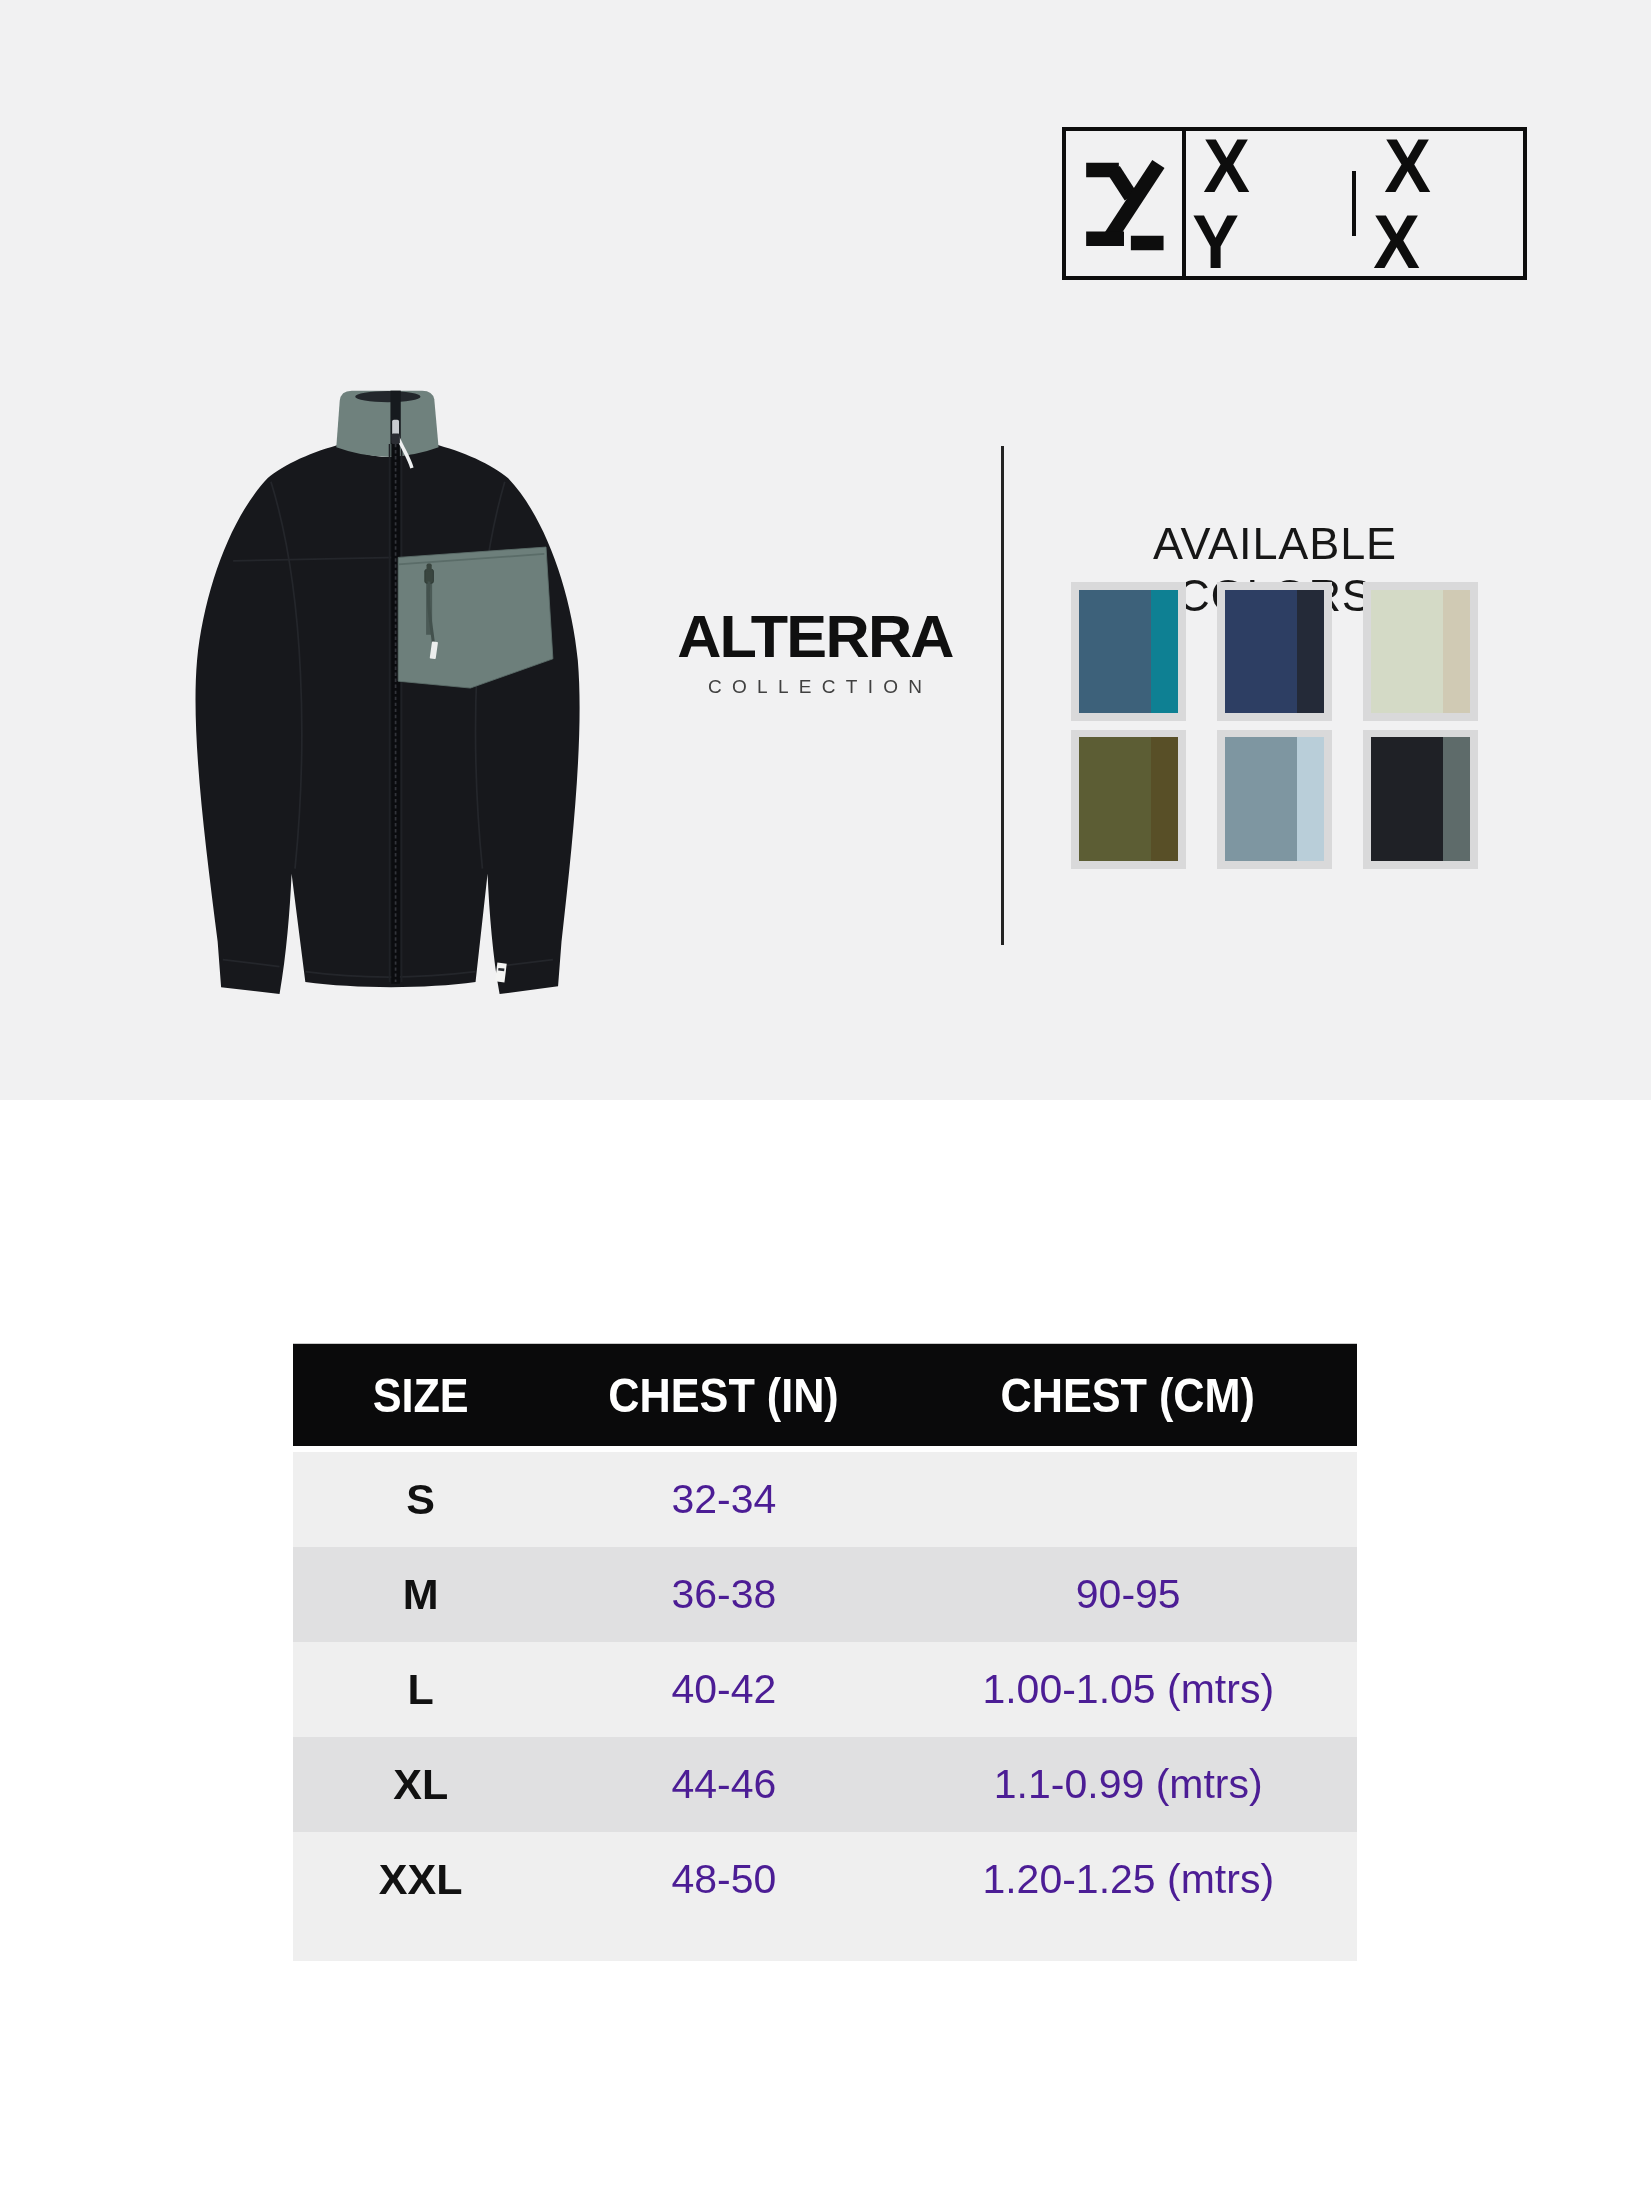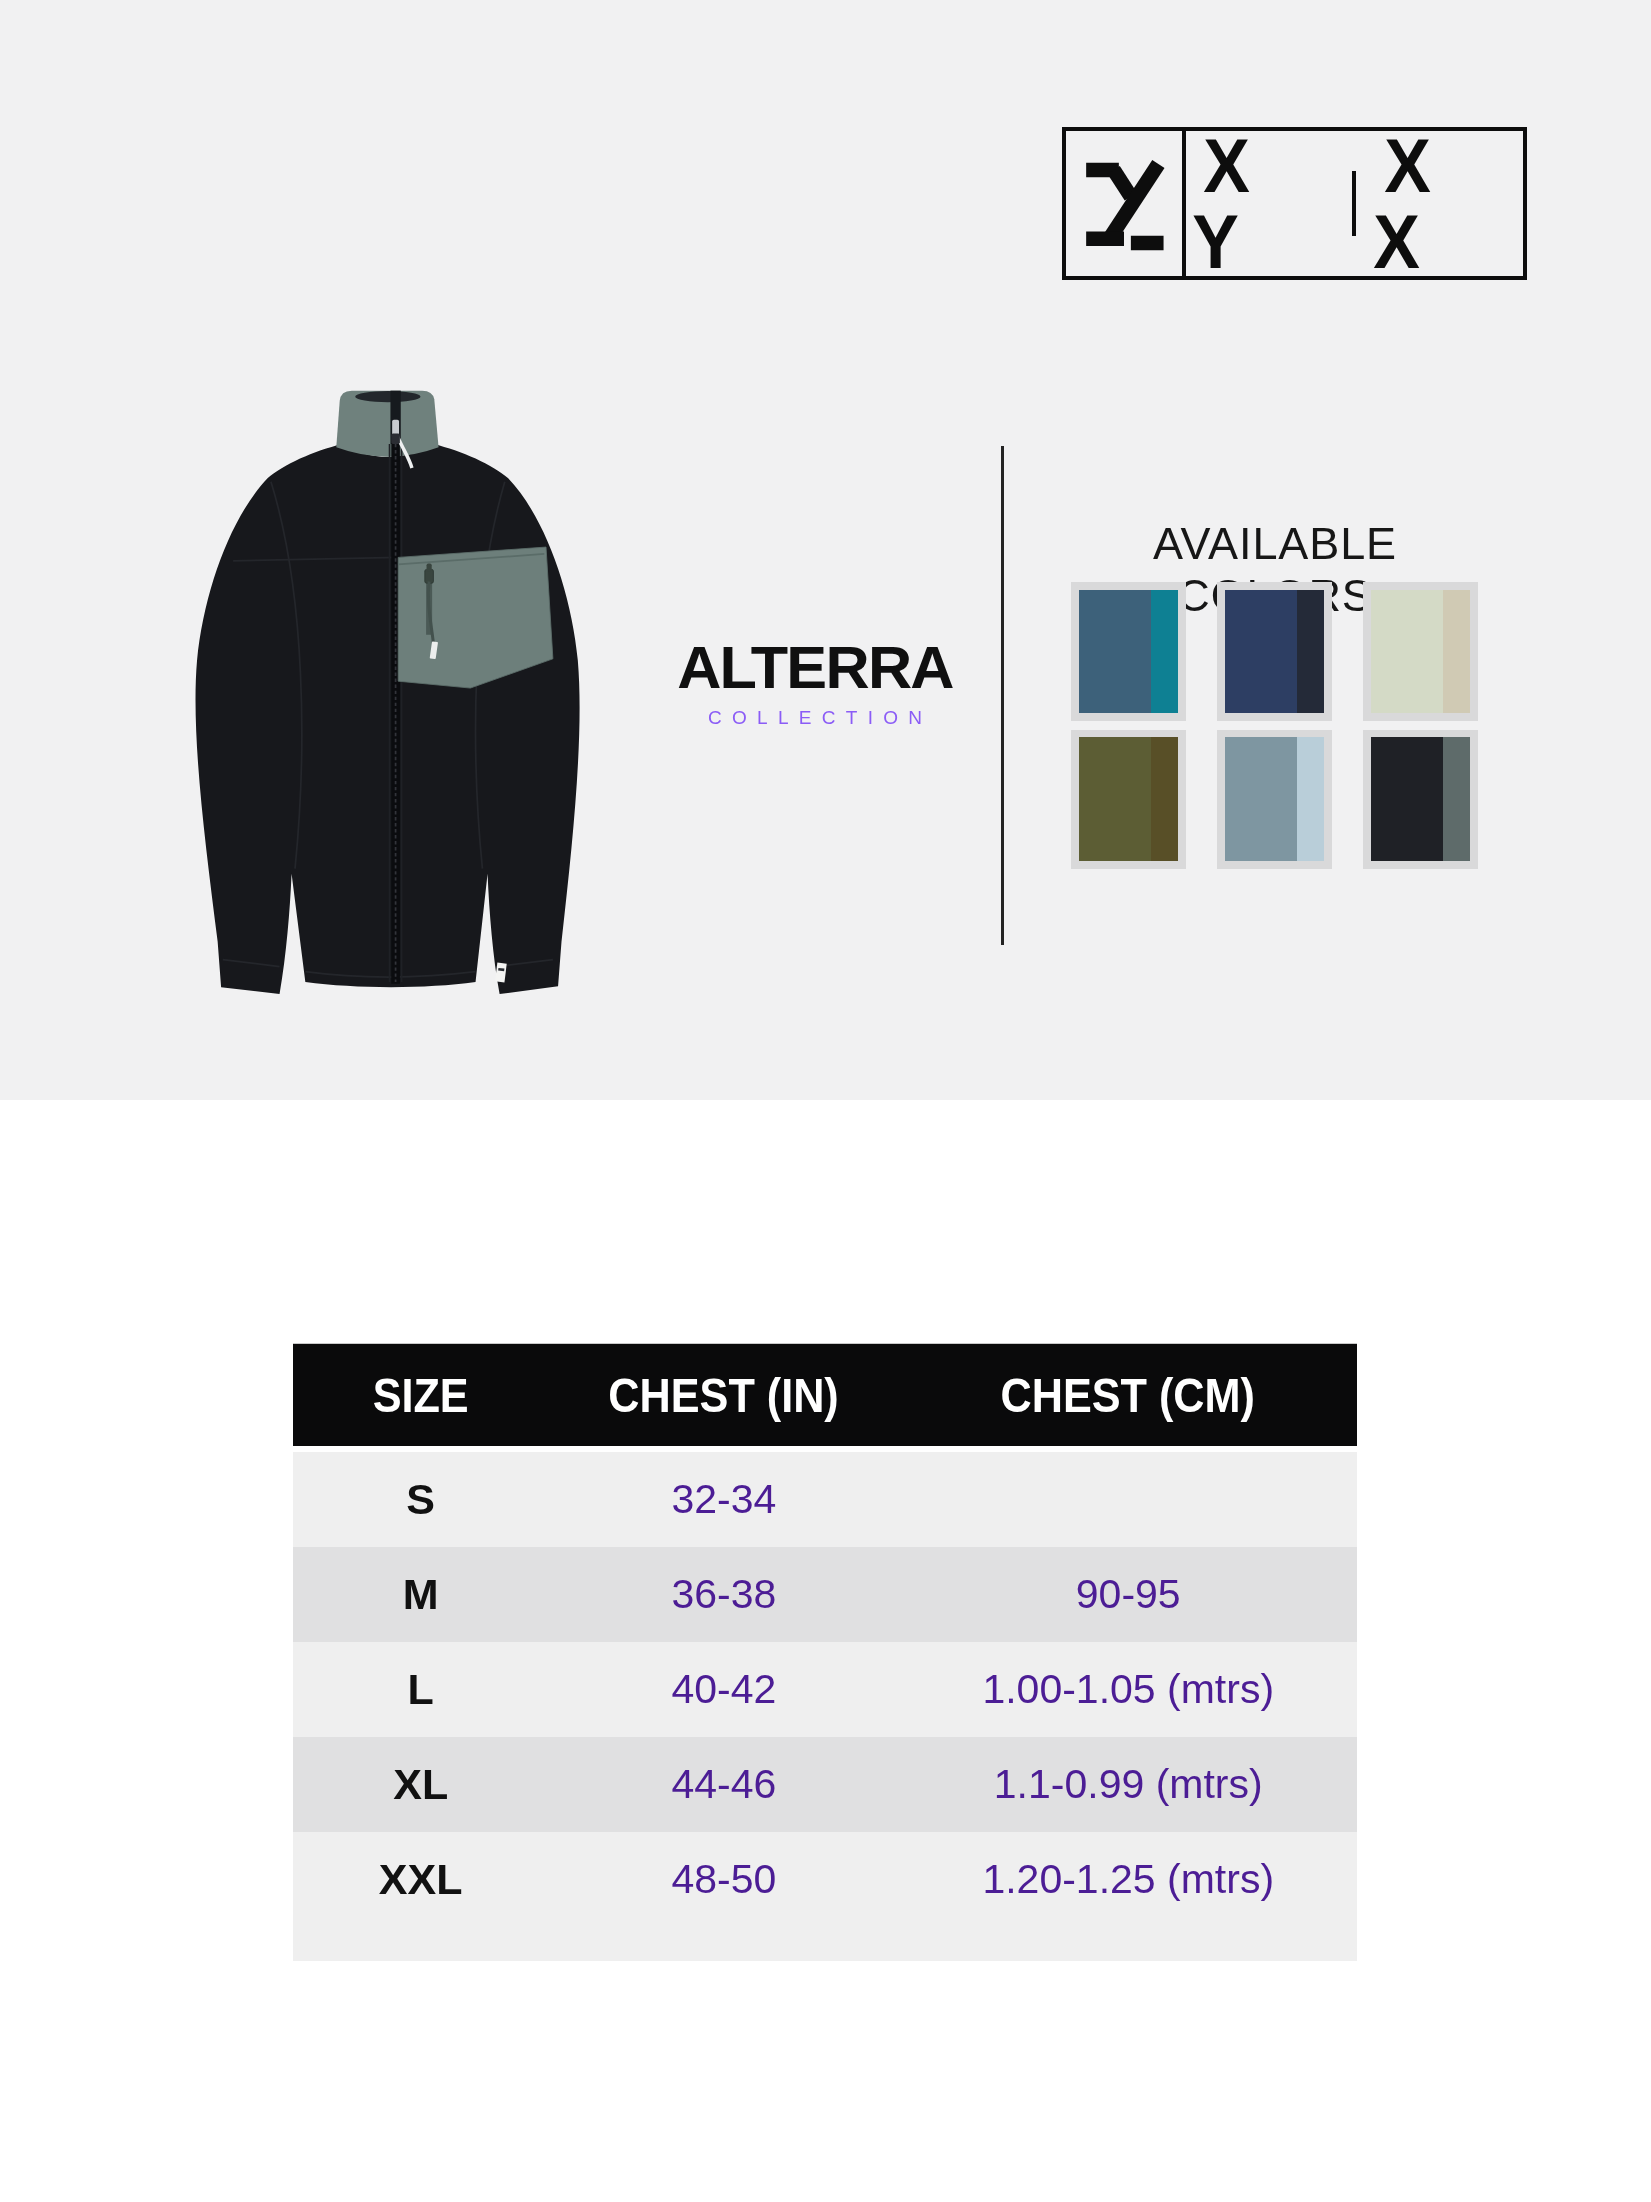--- a/index.html
+++ b/index.html
@@ -24,28 +24,28 @@
     flex:1; display:flex; align-items:center; justify-content:center; gap:11px;
   }
   .brand-badge .name-cell span {
     font-size:76px; font-weight:bold; letter-spacing:12px; color:#0d0d0d;
     line-height:1; transform:scaleX(.92); text-indent:12px;
   }
   .brand-badge .vbar { width:4.3px; height:65px; background:#0d0d0d; }
 
   .jacket-wrap { position:absolute; left:185px; top:387px; width:404px; height:615px; }
 
-  .alterra-block { position:absolute; left:641px; top:638px; width:348px; text-align:center; }
+  .alterra-block { position:absolute; left:641px; top:607px; width:348px; text-align:center; }
   .alterra-title {
     font-size:60px; font-weight:bold; letter-spacing:-1.7px; line-height:1;
     color:#101010; transform:scaleX(1.02);
   }
   .alterra-sub {
     margin-top:8.6px; font-size:19px; font-weight:500; letter-spacing:10.3px;
-    text-indent:10.3px; color:#8b5cf6;
+    text-indent:10.3px; color:#404040;
   }
 
   .vertical-divider { position:absolute; left:1001px; top:446px; width:2.6px; height:499px; background:#232323; }
 
   .colors-heading {
     position:absolute; left:1071px; top:518px; width:408px;
     text-align:center; font-size:45px; font-weight:500; letter-spacing:0.9px; color:#171717;
   }
   .swatch-grid {
     position:absolute; left:1071px; top:582px; width:408px;

